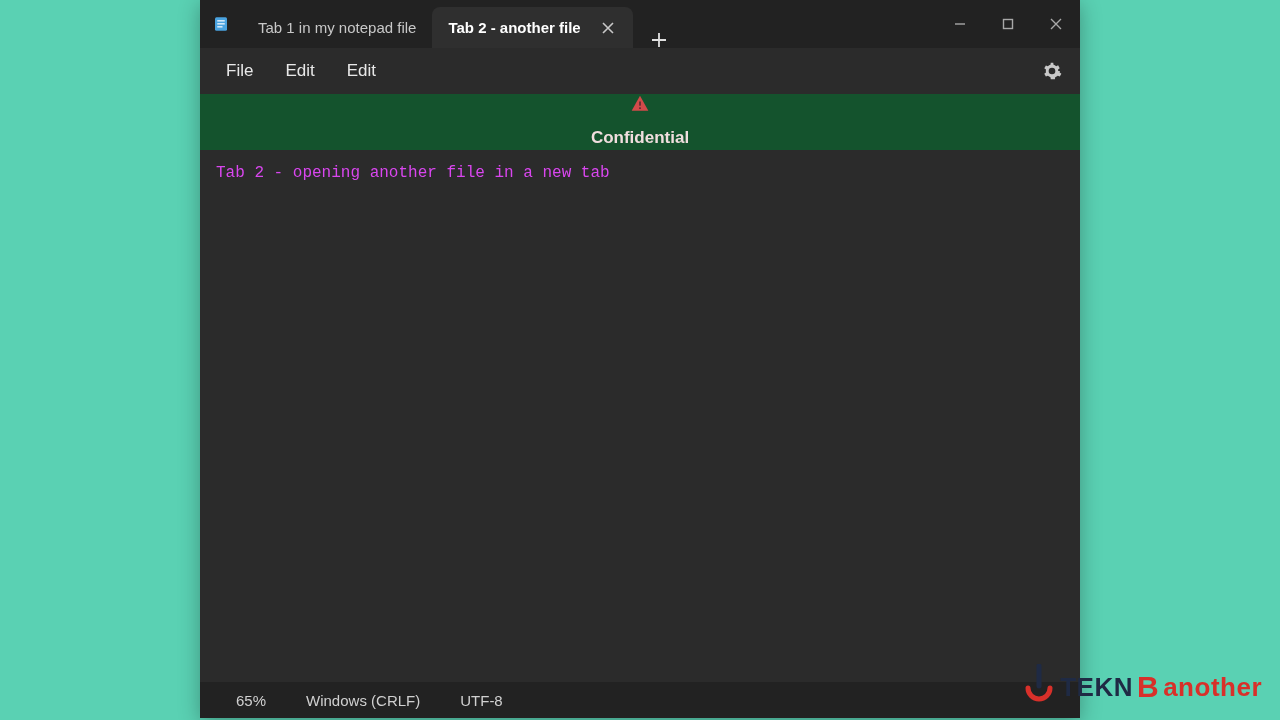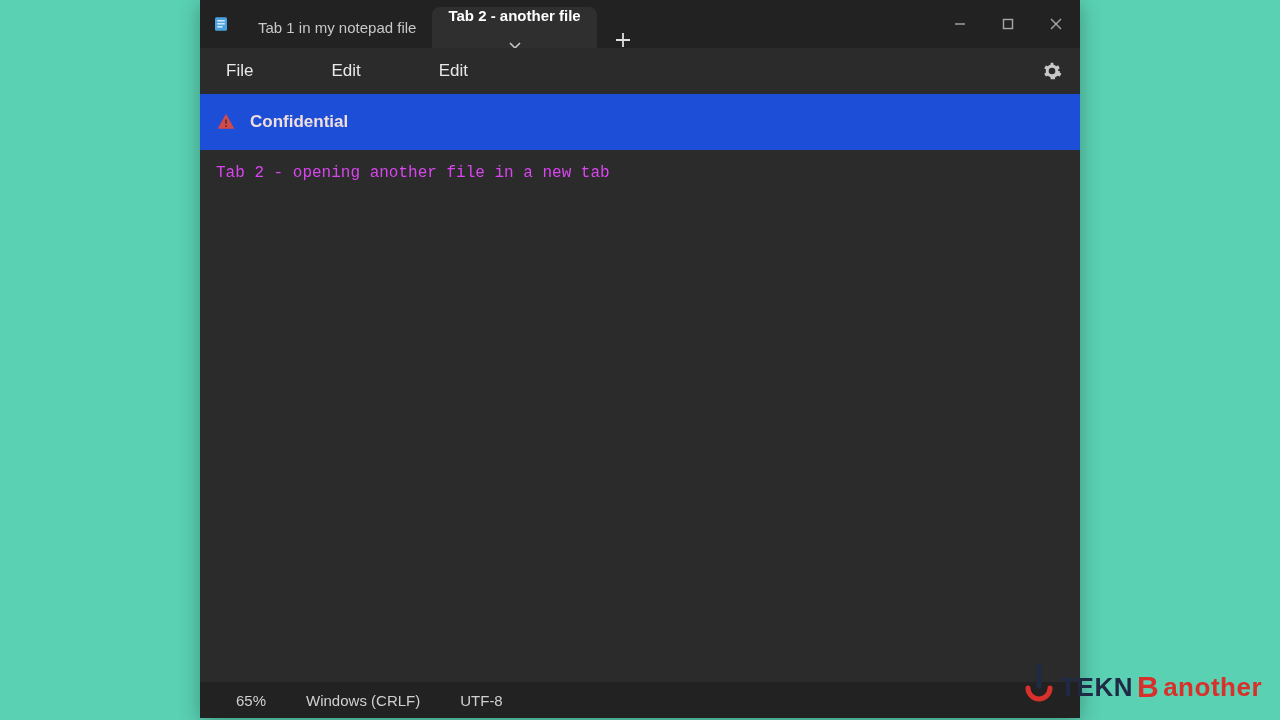--- a/index.html
+++ b/index.html
@@ -44,21 +44,20 @@
     font-size: 15px;
     border-top-left-radius: 8px;
     border-top-right-radius: 8px;
     cursor: pointer;
     gap: 18px;
   }
   .tab.active {
     background: #2f2f2f;
     color: #ffffff;
     font-weight: 600;
-    flex-direction: column;
   }
   .tab .close {
     width: 18px; height: 18px;
     display: flex; align-items: center; justify-content: center;
     color: #c8c8c8;
   }
   .new-tab {
     width: 40px;
     display: flex;
     align-items: center;
@@ -80,44 +79,44 @@
     justify-content: center;
     color: #a8a8a8;
     cursor: pointer;
   }
   .menubar {
     height: 46px;
     background: #2b2b2b;
     display: flex;
     align-items: center;
     padding: 0 10px;
-    gap: 46px;
   }
   .menu-item {
     padding: 6px 16px;
     color: #e8e8e8;
     font-size: 17px;
     cursor: pointer;
     border-radius: 4px;
   }
   .settings-btn {
     margin-left: auto;
     width: 36px; height: 36px;
     display: flex; align-items: center; justify-content: center;
     color: #c8c8c8;
     cursor: pointer;
   }
   .banner {
     height: 56px;
-    background: #1d4ed8;
+    background: #14532d;
     display: flex;
     align-items: center;
     padding: 0 16px;
     gap: 14px;
     color: #e8d6d6;
+    flex-direction: column;
   }
   .banner-icon { color: #d24a4a; display: flex; align-items: center; }
   .banner-title { font-weight: 700; font-size: 17px; color: #f0dede; }
   .banner-msg { font-size: 17px; color: #d8bcbc; }
   .editor {
     flex: 1;
     background: #2b2b2b;
     padding: 14px 16px;
     color: #d946ef;
     font-family: "Consolas", "Courier New", monospace;

